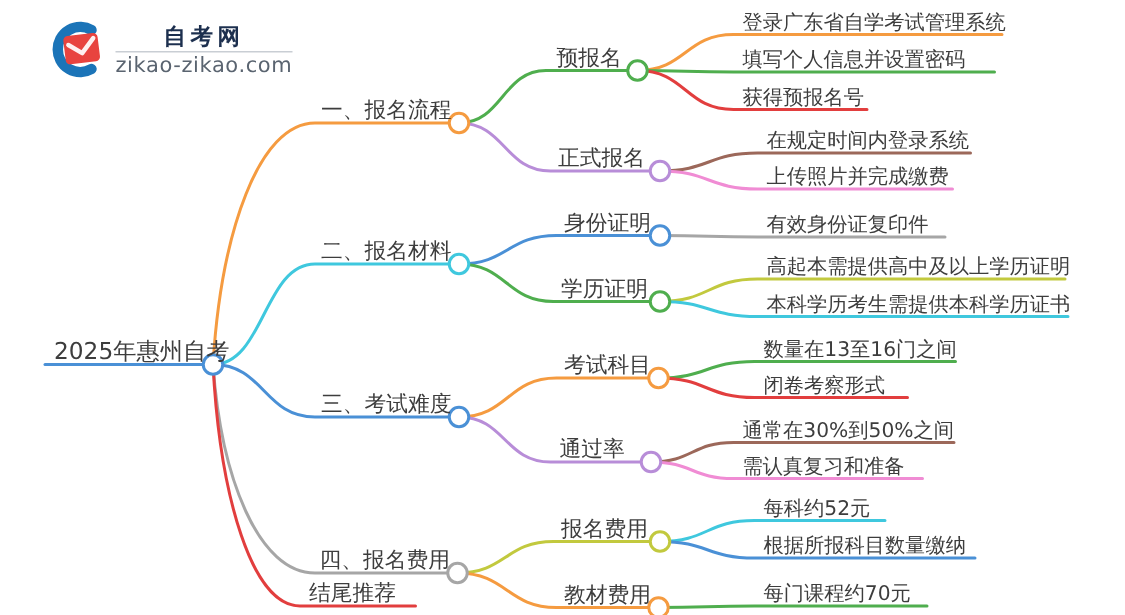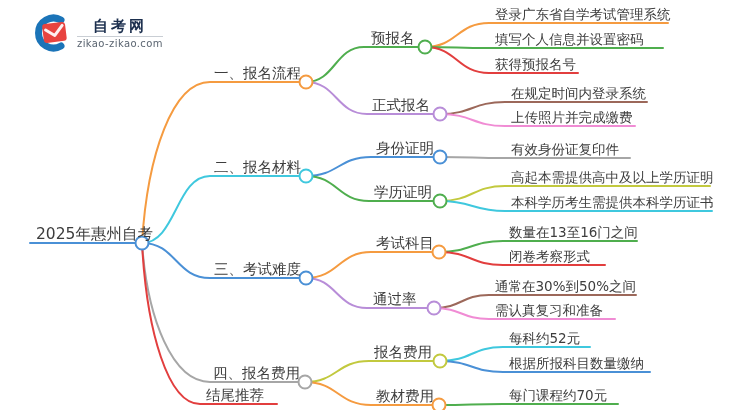--- a/index.html
+++ b/index.html
@@ -5,21 +5,21 @@
   html,body{margin:0;padding:0;background:#fff;}
   .canvas{
     position:relative;width:750px;height:410px;background:#ffffff;overflow:hidden;
     font-family:"DejaVu Sans","Liberation Sans",sans-serif;
   }
   .logo{position:absolute;left:30px;top:13px;display:flex;align-items:center;gap:7px;text-align:center;}
   .logo-icon{width:40px;height:40px;display:block;}
   .logo-textcol{display:flex;flex-direction:column;align-items:center;}
   .logo-title{font-size:15px;font-weight:bold;color:#1c2f4e;letter-spacing:3px;line-height:1.2;}
   .logo-divider{width:100%;height:0;border-top:1px solid #c9ced4;margin:1px 0 2px 0;}
-  .logo-domain{font-size:10px;color:#5a6470;letter-spacing:0.4px;line-height:1;}
+  .logo-domain{font-size:14px;color:#5a6470;letter-spacing:0.4px;line-height:1;}
   svg.mindmap{position:absolute;left:0;top:0;}
   svg.mindmap text{fill:#3d3d3d;}
 </style>
 </head>
 <body>
 
 <div class="canvas">
 
   <svg class="mindmap" width="750" height="410" viewBox="0 0 750 410">
       <g>

